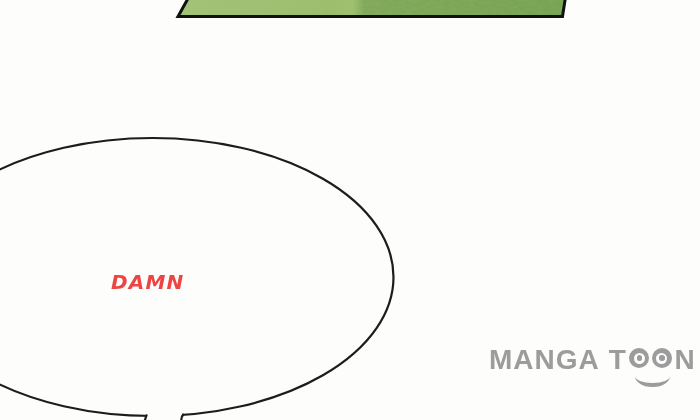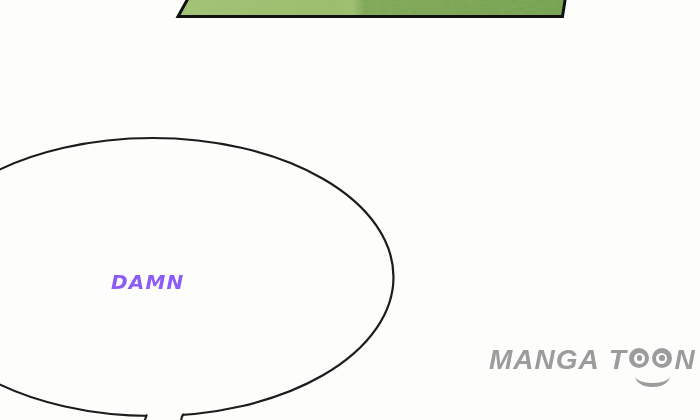--- a/index.html
+++ b/index.html
@@ -12,35 +12,34 @@
   }
   .art{position:absolute;left:0;top:0;}
   .speech-text{
     position:absolute;
     left:111px;top:270px;
     font-family:"DejaVu Sans",sans-serif;
     font-size:20px;
     font-weight:bold;
     font-style:italic;
     letter-spacing:1.2px;
-    color:#8b5cf6;
+    color:#ef4444;
     white-space:nowrap;
   }
   .watermark{
     position:absolute;
     left:489px;top:346px;
     display:flex;
     align-items:flex-start;
     font-weight:bold;
     font-size:28px;
     line-height:1;
     letter-spacing:1px;
     color:#9c9c9c;
     user-select:none;
-    font-style:italic;
   }
   .wm-part{display:block;}
   .wm-gap{margin-right:9px;}
   .wm-t{margin-right:2.5px;}
   .eye{
     width:20px;height:20px;
     margin-top:2px;margin-right:2.5px;
     border-radius:50%;
     background:#9c9c9c;
     display:flex;align-items:center;justify-content:center;

